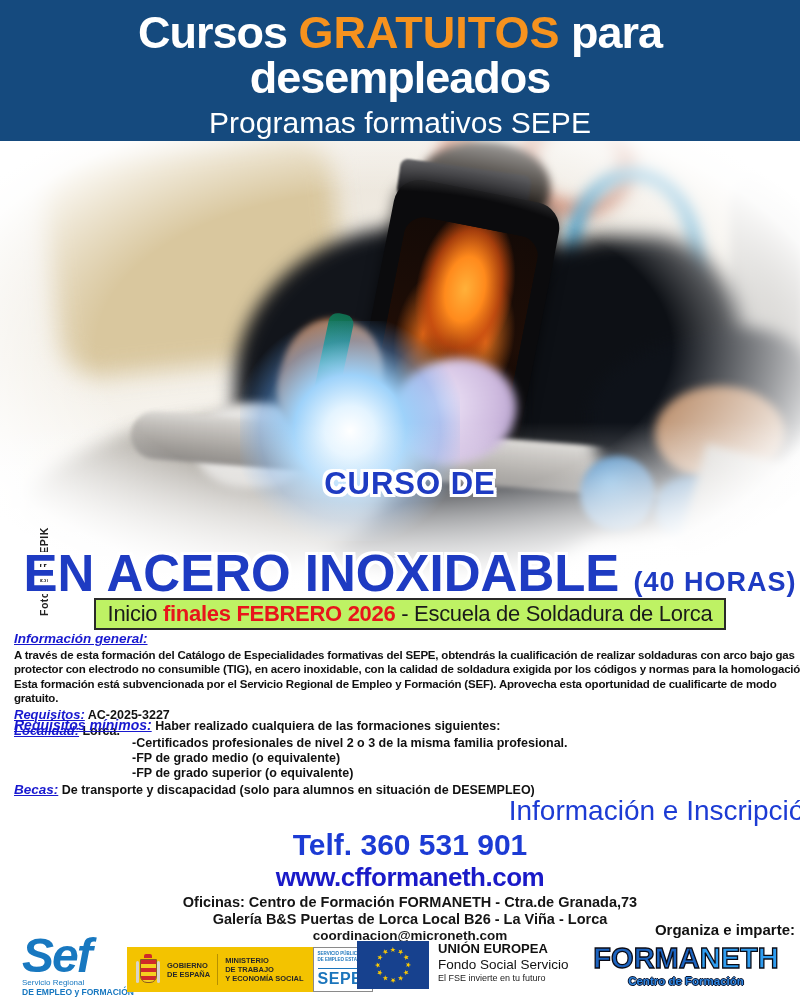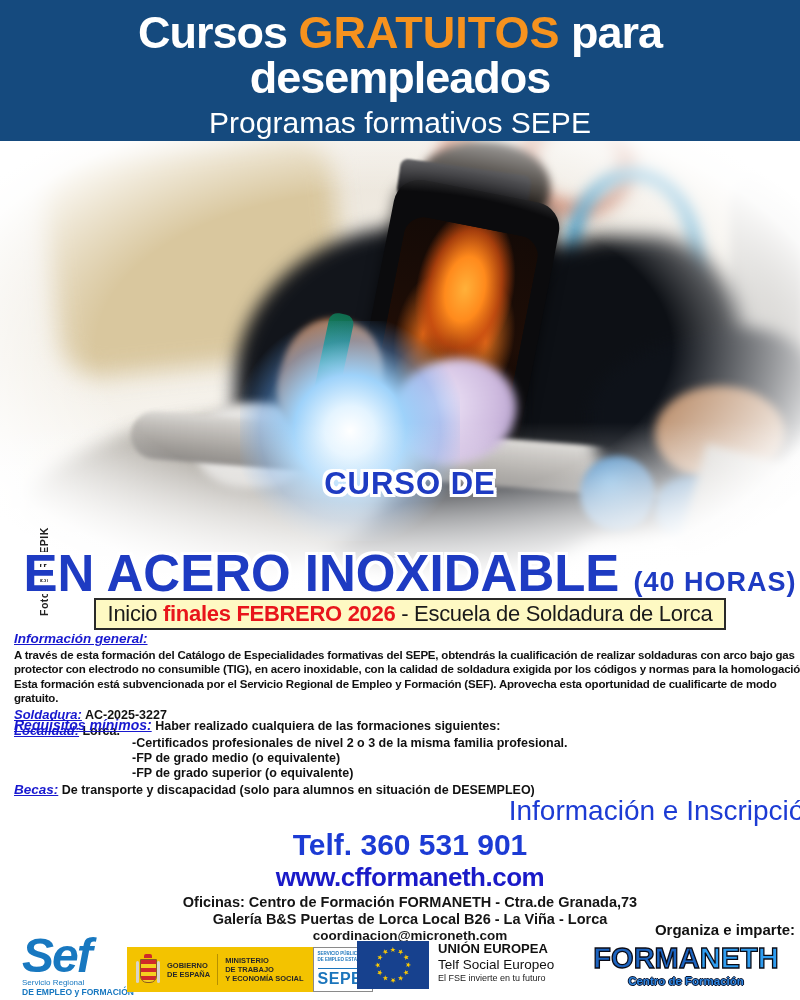--- a/index.html
+++ b/index.html
@@ -72,21 +72,21 @@
   .outlined{text-shadow:-3px -3px 0 #fff,3px -3px 0 #fff,-3px 3px 0 #fff,3px 3px 0 #fff,
             -3px 0 0 #fff,3px 0 0 #fff,0 -3px 0 #fff,0 3px 0 #fff;}
   .kicker{position:absolute;top:466px;left:0;right:0;text-align:center;font-size:31px;font-weight:800;
           letter-spacing:1px;color:#1E3BC2;}
   .title1{position:absolute;top:496px;left:0;right:0;text-align:center;font-size:48px;font-weight:800;
           letter-spacing:1px;color:#1E3BC2;}
   .title2{position:absolute;top:544px;left:0;right:0;text-align:center;font-size:51px;font-weight:800;
           letter-spacing:0px;color:#1E3BC2;white-space:nowrap;}
   .title2 .hours{font-size:27px;font-weight:800;letter-spacing:1px;}
   .sched-wrap{position:absolute;top:598px;left:0;right:0;text-align:center;}
-  .sched-box{display:inline-block;border:2px solid #2a2a2a;background:#fef9c3;padding:1px 12px;
+  .sched-box{display:inline-block;border:2px solid #2a2a2a;background:#bef264;padding:1px 12px;
              font-size:22px;letter-spacing:-.3px;font-weight:500;color:#1a1a1a;}
   .sched-box .red{color:#E8151B;font-weight:600;}
 
   
   .lbl{color:#1818CF;font-weight:700;font-style:italic;text-decoration:underline;}
   .info{position:absolute;top:631px;left:14px;right:8px;}
   .info .lbl{font-size:13.5px;margin-bottom:2px;}
   .info .body{margin:1px 0 2px 0;font-size:11.5px;font-weight:700;line-height:1.24;letter-spacing:-.2px;}
   .kv{font-size:12.5px;line-height:1.18;font-weight:700;}
   .kv .lbl{font-size:13px;}
@@ -188,21 +188,21 @@
   <div class="kicker outlined">CURSO DE</div>
   <div class="title2 outlined"><span>EN ACERO INOXIDABLE </span><span class="hours">(40 HORAS)</span></div>
 
   <div class="sched-wrap">
     <div class="sched-box"><span>Inicio </span><span class="red">finales FEBRERO 2026</span><span> - Escuela de Soldadura de Lorca</span></div>
   </div>
 
   <section class="info">
     <div class="lbl">Información general:</div>
     <p class="body">A través de esta formación del Catálogo de Especialidades formativas del SEPE, obtendrás la cualificación de realizar soldaduras con arco bajo gas protector con electrodo no consumible (TIG), en acero inoxidable, con la calidad de soldadura exigida  por los códigos y normas para la homologación. Esta formación está subvencionada por el Servicio Regional de Empleo y Formación (SEF). Aprovecha esta oportunidad de cualificarte de modo gratuito.</p>
-    <div class="kv"><span class="lbl">Soldadura:</span><span> AC-2025-3227</span></div>
+    <div class="kv"><span class="lbl">Requisitos:</span><span> AC-2025-3227</span></div>
     <div class="kv"><span class="lbl">Localidad:</span><span> Lorca.</span></div>
   </section>
 
   <section class="reqs">
     <div class="req-head"><span class="lbl">Requisitos mínimos:</span><span class="req-intro"> Haber realizado cualquiera de las formaciones siguientes:</span></div>
     <div class="req-items">
       <div>-Certificados profesionales de nivel 2 o 3 de la misma familia profesional.</div>
       <div>-FP de grado medio (o equivalente)</div>
       <div>-FP de grado superior (o equivalente)</div>
     </div>
@@ -262,21 +262,21 @@
       <span class="st" style="--i:5">★</span>
       <span class="st" style="--i:6">★</span>
       <span class="st" style="--i:7">★</span>
       <span class="st" style="--i:8">★</span>
       <span class="st" style="--i:9">★</span>
       <span class="st" style="--i:10">★</span>
       <span class="st" style="--i:11">★</span>
     </div>
     <div class="eu-text">
       <div class="eu1">UNIÓN EUROPEA</div>
-      <div class="eu2">Telf Social Europeo</div>
+      <div class="eu2">Fondo Social Servicio</div>
       <div class="eu3">El FSE invierte en tu futuro</div>
     </div>
   </div>
 
   <div class="fn">
     <div class="fn-name"><span class="fn1">FORMA</span><span class="fn2">NETH</span></div>
     <div class="fn-sub">Centro de Formación</div>
   </div>
 
 </div>

